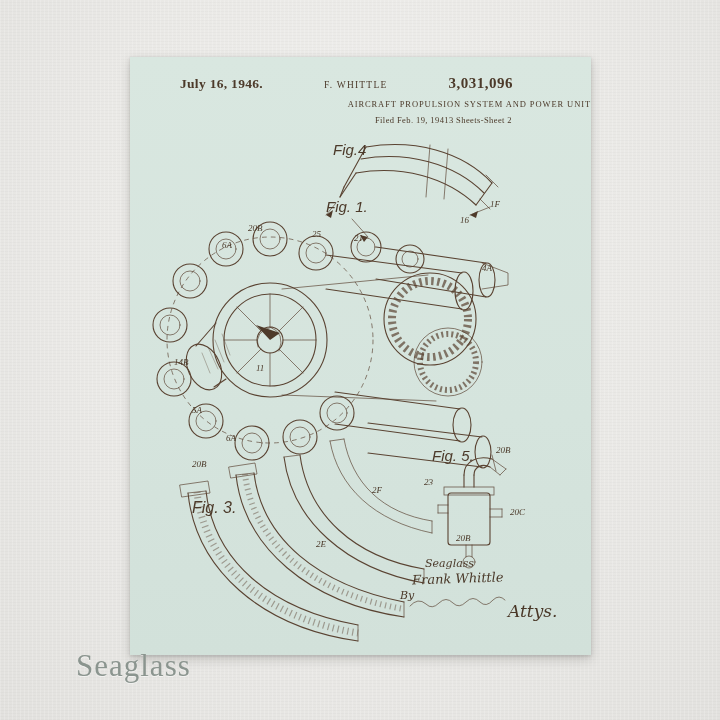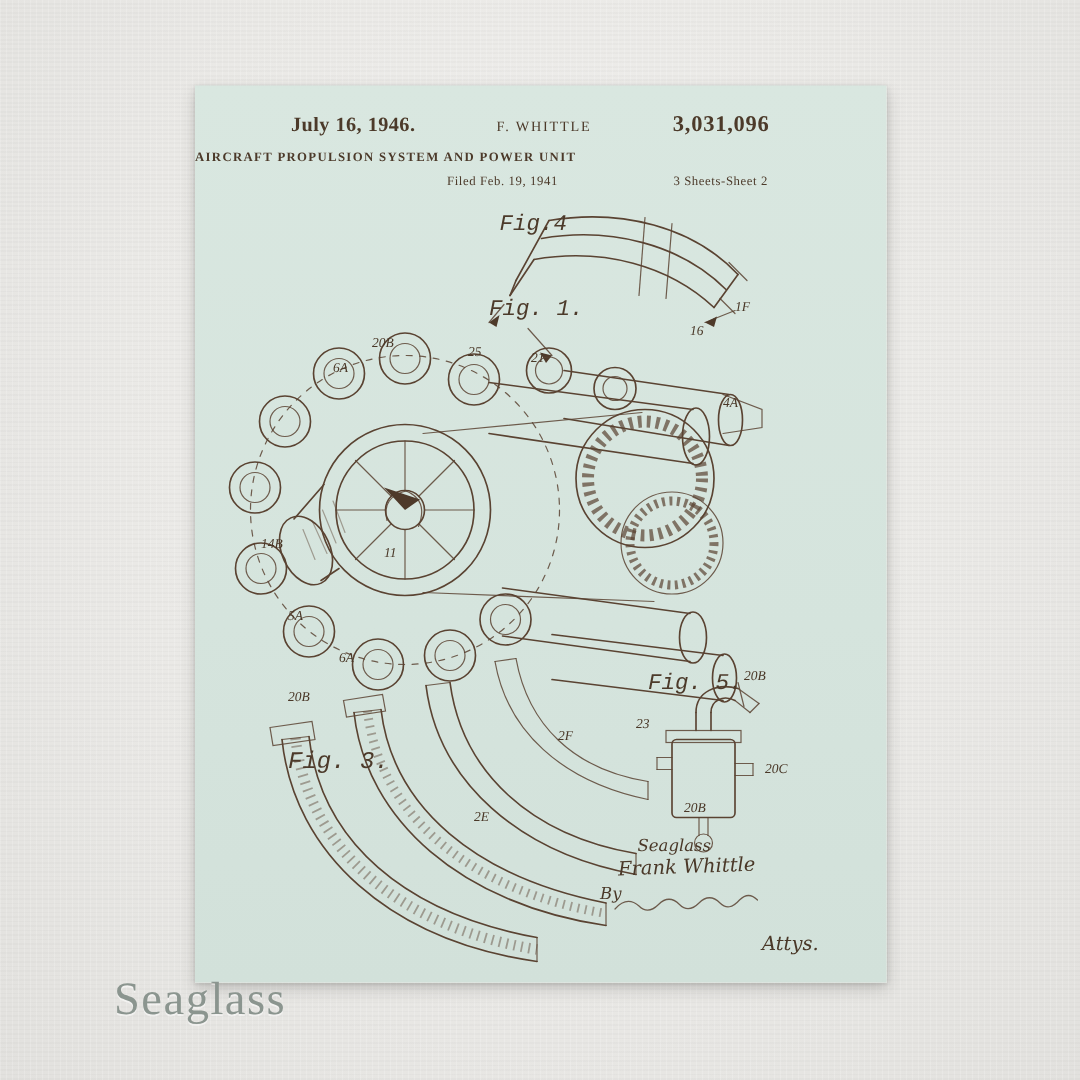--- a/index.html
+++ b/index.html
@@ -14,27 +14,27 @@
       repeating-linear-gradient(90deg, rgba(255,255,255,.18) 0 1px, rgba(0,0,0,0) 1px 4px),
       repeating-linear-gradient(0deg, rgba(0,0,0,.018) 0 1px, rgba(0,0,0,0) 1px 3px);
   }
   .poster{
     position:absolute;left:130px;top:57px;width:461px;height:598px;
     background:linear-gradient(180deg,#d9e7e0 0%, #d5e4dd 60%, #d2e1da 100%);
     box-shadow:0 4px 10px rgba(60,60,55,.22), 0 1px 3px rgba(60,60,55,.18);
   }
   .ink{color:#4c3a2a;}
   .poster-header{position:absolute;left:0;top:18px;width:100%;}
-  .hrow1{display:flex;align-items:baseline;justify-content:space-between;padding:0 78px 0 64px;}
+  .hrow1{display:flex;align-items:baseline;justify-content:space-between;padding:0 78px 0 50px;}
   .pdate{font-weight:bold;font-size:13.5px;letter-spacing:.3px;}
   .pname{font-size:9.5px;letter-spacing:1.2px;font-family:"Liberation Serif",serif;}
   .pnum{font-weight:bold;font-size:15px;letter-spacing:.5px;}
-  .hrow2{text-align:left;margin-top:7px;font-size:8.5px;font-weight:bold;letter-spacing:.9px;}
-  .hrow3{display:flex;justify-content:space-between;margin:6px 79px 0 168px;font-size:8.5px;letter-spacing:.4px;}
-  .figlabel{position:absolute;font-style:italic;font-family:Liberation Mono, monospace;color:#4c3a2a;}
+  .hrow2{text-align:right;margin-top:7px;font-size:8.5px;font-weight:normal;letter-spacing:.9px;}
+  .hrow3{display:flex;justify-content:flex-end;margin:6px 79px 0 168px;font-size:8.5px;letter-spacing:.4px;}
+  .figlabel{position:absolute;font-style:italic;font-family:Liberation Sans, sans-serif;color:#4c3a2a;}
   .numeral{position:absolute;font-style:italic;font-size:9px;font-family:"Liberation Serif",serif;color:#4a3828;}
   .sig{position:absolute;font-style:italic;color:#4a3828;font-family:"DejaVu Serif",serif;}
   .brand{
     position:absolute;left:76px;top:648px;font-size:31px;letter-spacing:1px;
     color:#8b958f;font-family:"Liberation Serif",serif;
     text-shadow:0 1px 0 rgba(255,255,255,.5);
   }
   svg.drawing{position:absolute;left:0;top:0;}
   .ln{fill:none;stroke:#5a4332;stroke-width:1.1;stroke-linecap:round;}
   .thin{stroke-width:.8;opacity:.85;}
@@ -243,17 +243,17 @@
   <span class="numeral" style="left:242px;top:428px;">2F</span>
   <span class="numeral" style="left:186px;top:482px;">2E</span>
   <span class="numeral" style="left:294px;top:420px;">23</span>
   <span class="numeral" style="left:366px;top:388px;">20B</span>
   <span class="numeral" style="left:380px;top:450px;">20C</span>
   <span class="numeral" style="left:326px;top:476px;">20B</span>
 
   <span class="sig" style="left:295px;top:500px;font-size:11px;">Seaglass</span>
   <span class="sig" style="left:282px;top:514px;font-size:13px;transform:rotate(-2deg);">Frank Whittle</span>
   <span class="sig" style="left:270px;top:532px;font-size:11px;">By</span>
-  <span class="sig" style="left:378px;top:565px;font-size:13px;">Attys.</span>
+  <span class="sig" style="left:378px;top:544px;font-size:17px;">Attys.</span>
 
 </div>
 
 <div class="brand">Seaglass</div>
 
 </body></html>

